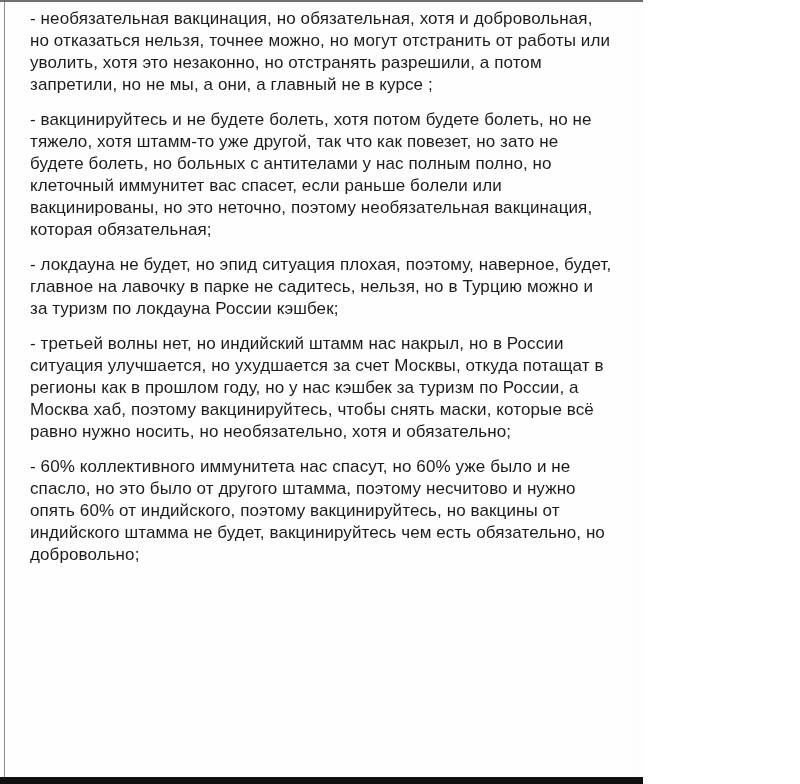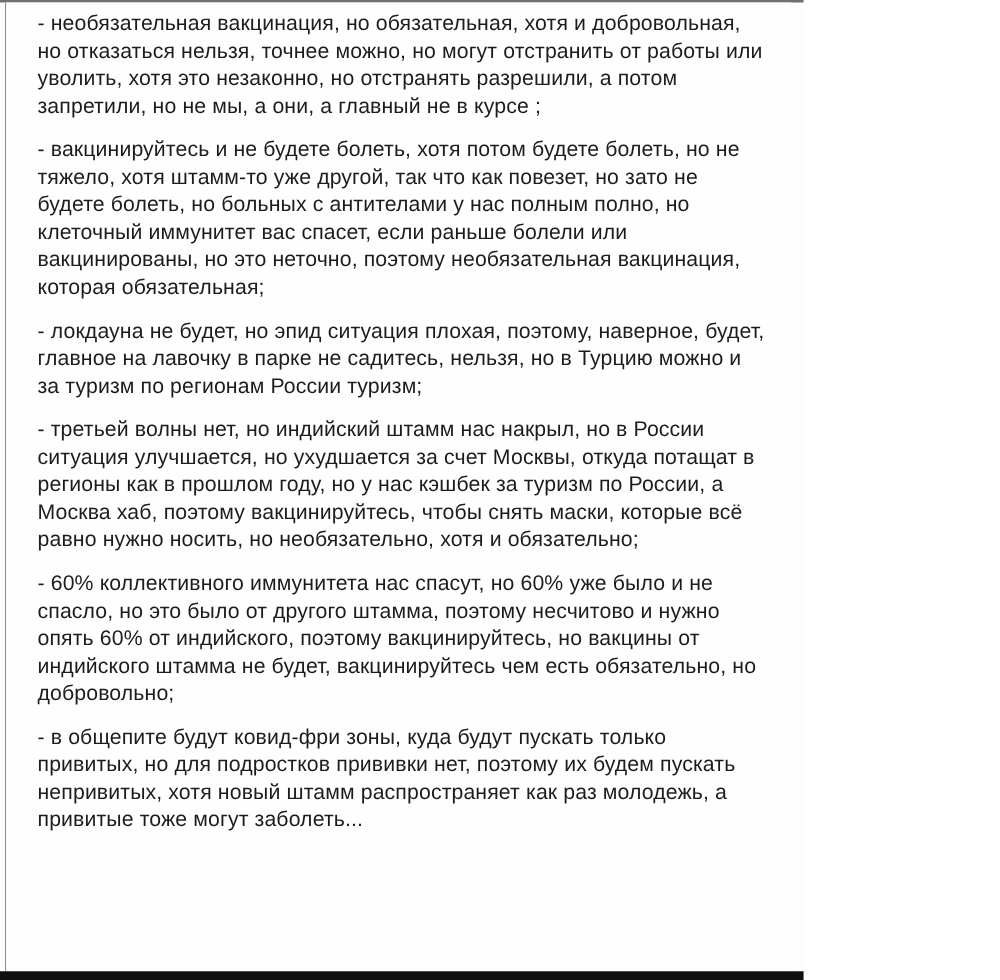--- a/index.html
+++ b/index.html
@@ -62,20 +62,19 @@
 <body>
 
 <div class="page">
   <div class="frame-top"></div>
   <div class="frame-left"></div>
   <div class="frame-right"></div>
 
   <div class="content">
     <p>- необязательная вакцинация, но обязательная, хотя и добровольная, но отказаться нельзя, точнее можно, но могут отстранить от работы или уволить, хотя это незаконно, но отстранять разрешили, а потом запретили, но не мы, а они, а главный не в курсе ;</p>
     <p>- вакцинируйтесь и не будете болеть, хотя потом будете болеть, но не тяжело, хотя штамм-то уже другой, так что как повезет, но зато не будете болеть, но больных с антителами у нас полным полно, но клеточный иммунитет вас спасет, если раньше болели или вакцинированы, но это неточно, поэтому необязательная вакцинация, которая обязательная;</p>
-    <p>- локдауна не будет, но эпид ситуация плохая, поэтому, наверное, будет, главное на лавочку в парке не садитесь, нельзя, но в Турцию можно и за туризм по регионам России туризм;</p>
+    <p>- локдауна не будет, но эпид ситуация плохая, поэтому, наверное, будет, главное на лавочку в парке не садитесь, нельзя, но в Турцию можно и за туризм по локдауна России кэшбек;</p>
     <p>- третьей волны нет, но индийский штамм нас накрыл, но в России ситуация улучшается, но ухудшается за счет Москвы, откуда потащат в регионы как в прошлом году, но у нас кэшбек за туризм по России, а Москва хаб, поэтому вакцинируйтесь, чтобы снять маски, которые всё равно нужно носить, но необязательно, хотя и обязательно;</p>
     <p>- 60% коллективного иммунитета нас спасут, но 60% уже было и не спасло, но это было от другого штамма, поэтому несчитово и нужно опять 60% от индийского, поэтому вакцинируйтесь, но вакцины от индийского штамма не будет, вакцинируйтесь чем есть обязательно, но добровольно;</p>
-    <p>- в общепите будут ковид-фри зоны, куда будут пускать только привитых, но для подростков прививки нет, поэтому их будем пускать непривитых, хотя новый штамм распространяет как раз молодежь, а привитые тоже могут заболеть...</p>
   </div>
 
   <div class="frame-bottom"></div>
 </div>
 
 </body></html>

